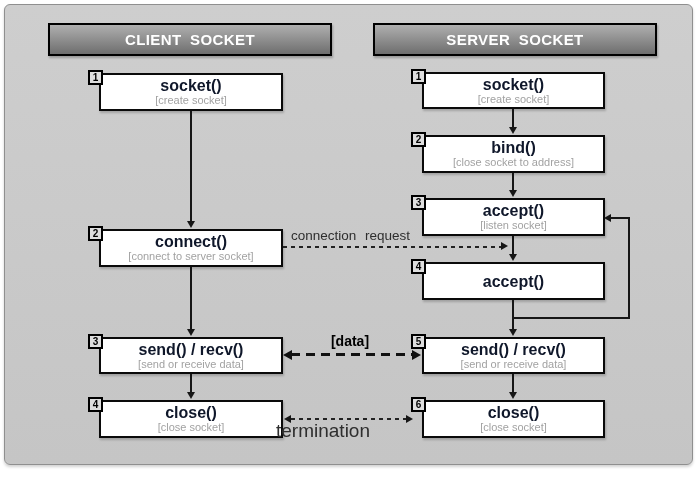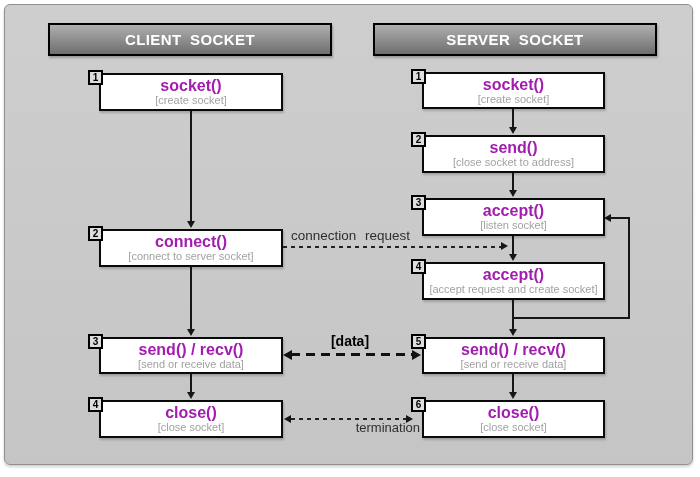--- a/index.html
+++ b/index.html
@@ -14,21 +14,21 @@
        background:linear-gradient(180deg,#afafaf,#6e6e6e);
        border:2px solid #000;display:flex;align-items:center;justify-content:center;
        color:#fff;font-weight:bold;font-size:15px;letter-spacing:.4px;word-spacing:4px;
        box-shadow:1px 2px 2px rgba(0,0,0,0.25);}
   #hdr-client{left:48px;top:23px;}
   #hdr-server{left:373px;top:23px;}
 
   .box{position:absolute;background:#ffffff;border:2px solid #0a0a0a;box-sizing:border-box;
        display:flex;flex-direction:column;align-items:center;justify-content:center;
        box-shadow:1px 2px 2px rgba(0,0,0,0.2);}
-  .box .title{font-size:16px;font-weight:bold;color:#a21caf;line-height:17px;white-space:nowrap;}
+  .box .title{font-size:16px;font-weight:bold;color:#0f172a;line-height:17px;white-space:nowrap;}
   .box .sub{font-size:11px;color:#a2a2a2;line-height:13px;white-space:nowrap;}
   .badge{position:absolute;left:-13px;top:-5px;width:15px;height:15px;box-sizing:border-box;
          background:#dedede;border:2px solid #000;display:flex;align-items:center;justify-content:center;
          font-size:10px;font-weight:bold;color:#000;}
   #c1{left:99px;top:73px;width:184px;height:38px;}
   #c2{left:99px;top:229px;width:184px;height:38px;}
   #c3{left:99px;top:337px;width:184px;height:37px;}
   #c4{left:99px;top:400px;width:184px;height:38px;}
   #s1{left:422px;top:72px;width:183px;height:37px;}
   #s2{left:422px;top:135px;width:183px;height:38px;}
@@ -75,21 +75,21 @@
   #data-line{left:291px;top:353px;width:122px;}
   #data-ah-l{left:283px;top:350px;}
   #data-ah-r{left:412px;top:350px;}
   #lbl-data{position:absolute;left:278px;top:333px;width:144px;text-align:center;
             font-size:14px;font-weight:bold;color:#000;}
 
   #term-line{left:291px;top:418px;width:116px;}
   #term-ah-l{left:284px;top:415px;}
   #term-ah-r{left:406px;top:415px;}
   #lbl-term1{position:absolute;left:276px;top:402px;width:144px;text-align:center;font-size:13.5px;color:#2e2e2e;}
-  #lbl-term2{position:absolute;left:276px;top:420px;width:144px;text-align:right;font-size:13px;color:#2e2e2e;}
+  #lbl-term2{position:absolute;left:276px;top:420px;width:144px;text-align:left;font-size:19px;color:#2e2e2e;}
 
   #watermark{position:absolute;right:13px;top:445px;font-size:12.5px;color:#8a8a8a;}
 </style>
 </head>
 <body>
 
 <div class="stage">
   <div class="panel"></div>
 
   <div class="hdr" id="hdr-client">CLIENT SOCKET</div>
@@ -116,32 +116,31 @@
     <div class="sub">[close socket]</div>
   </div>
 
   <div class="box" id="s1">
     <span class="badge">1</span>
     <div class="title">socket()</div>
     <div class="sub">[create socket]</div>
   </div>
   <div class="box" id="s2">
     <span class="badge">2</span>
-    <div class="title">send()</div>
+    <div class="title">bind()</div>
     <div class="sub">[close socket to address]</div>
   </div>
   <div class="box" id="s3">
     <span class="badge">3</span>
     <div class="title">accept()</div>
     <div class="sub">[listen socket]</div>
   </div>
   <div class="box" id="s4">
     <span class="badge">4</span>
     <div class="title">accept()</div>
-    <div class="sub">[accept request and create socket]</div>
   </div>
   <div class="box" id="s5">
     <span class="badge">5</span>
     <div class="title">send() / recv()</div>
     <div class="sub">[send or receive data]</div>
   </div>
   <div class="box" id="s6">
     <span class="badge">6</span>
     <div class="title">close()</div>
     <div class="sub">[close socket]</div>

